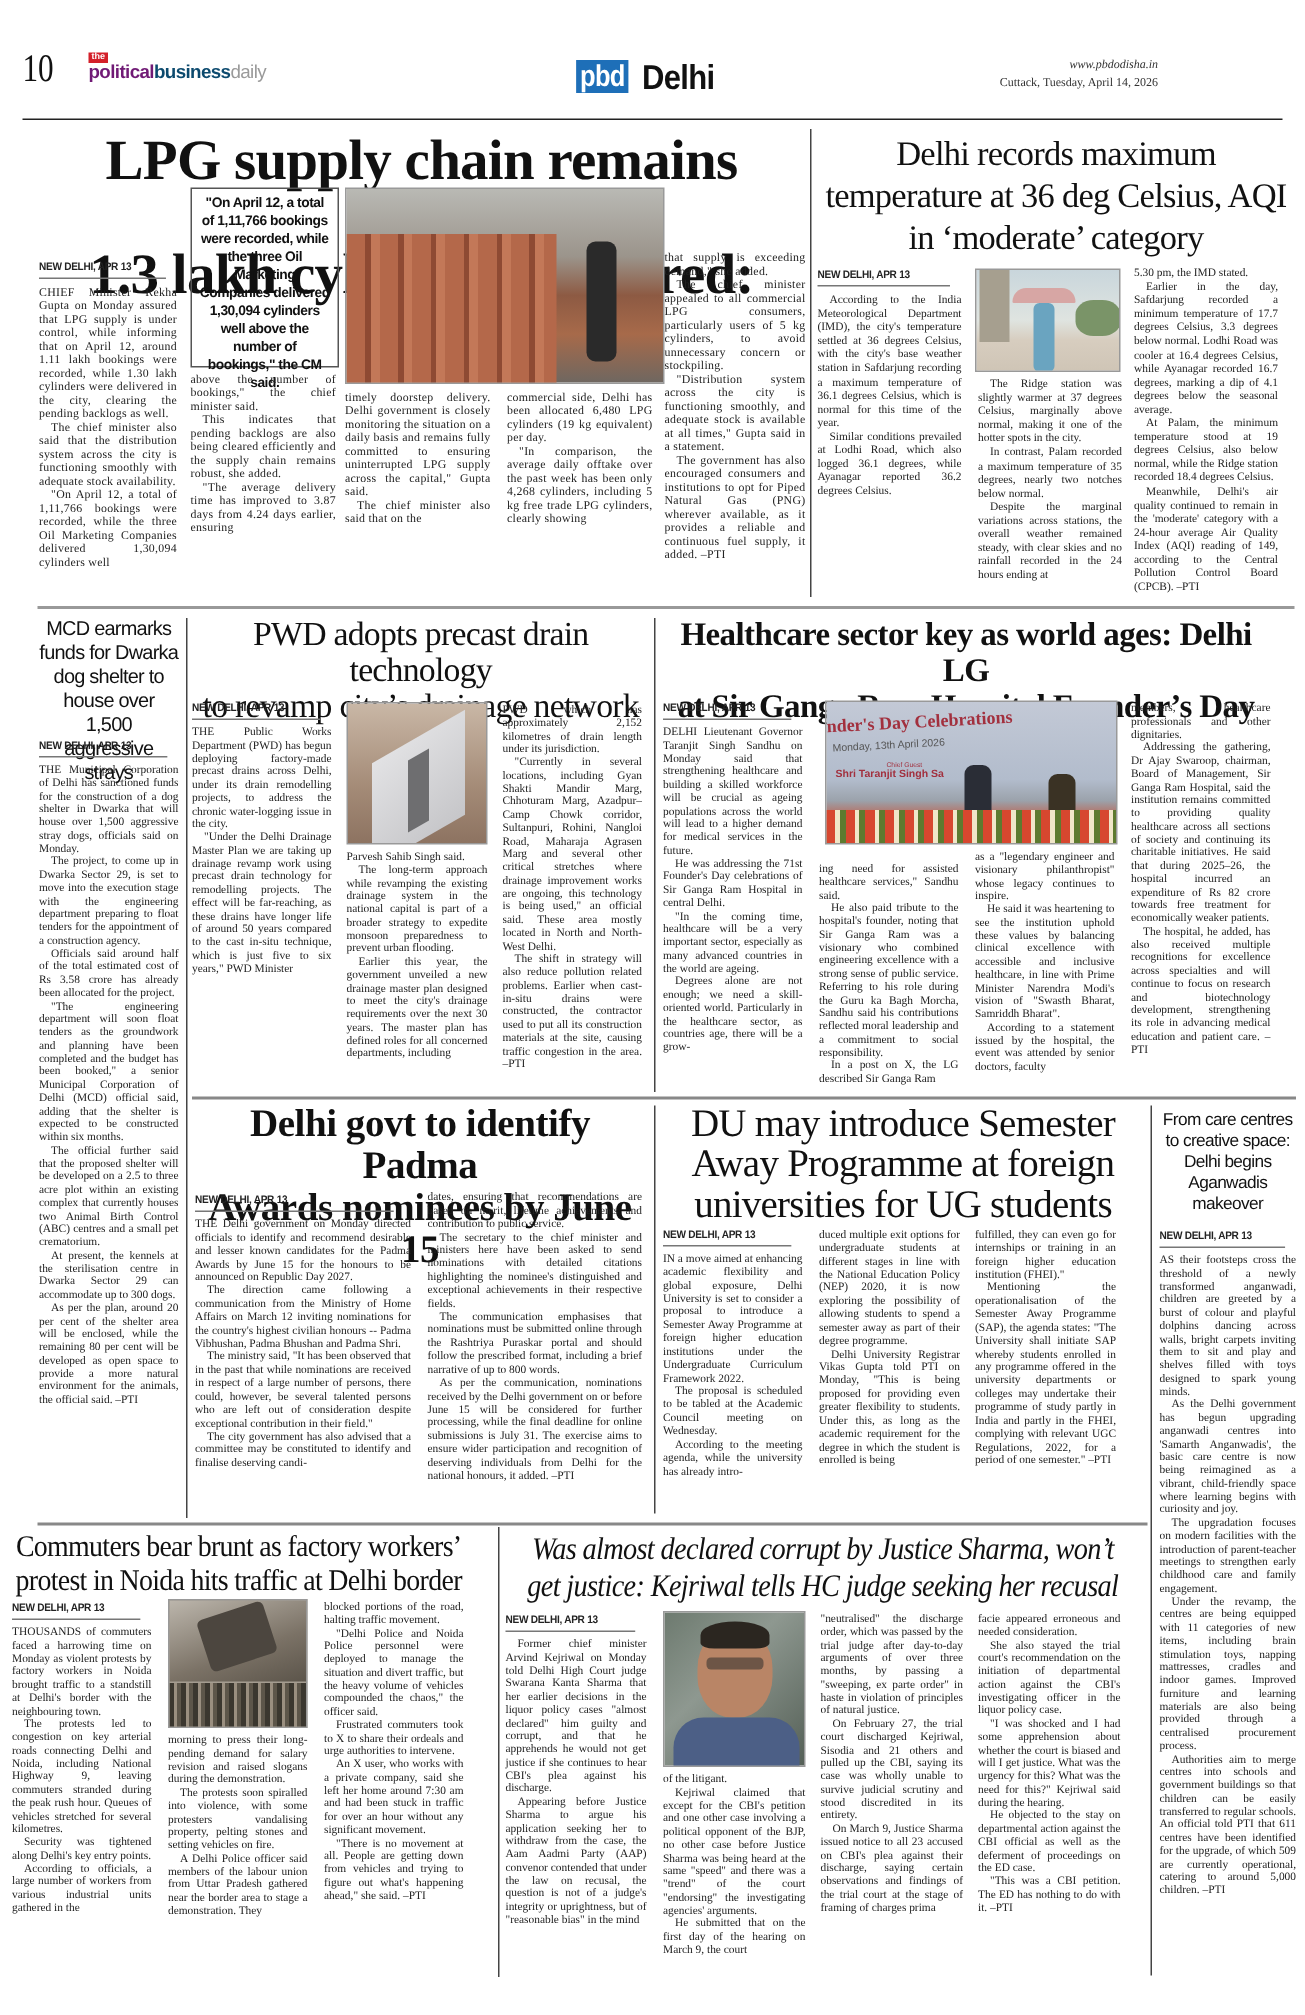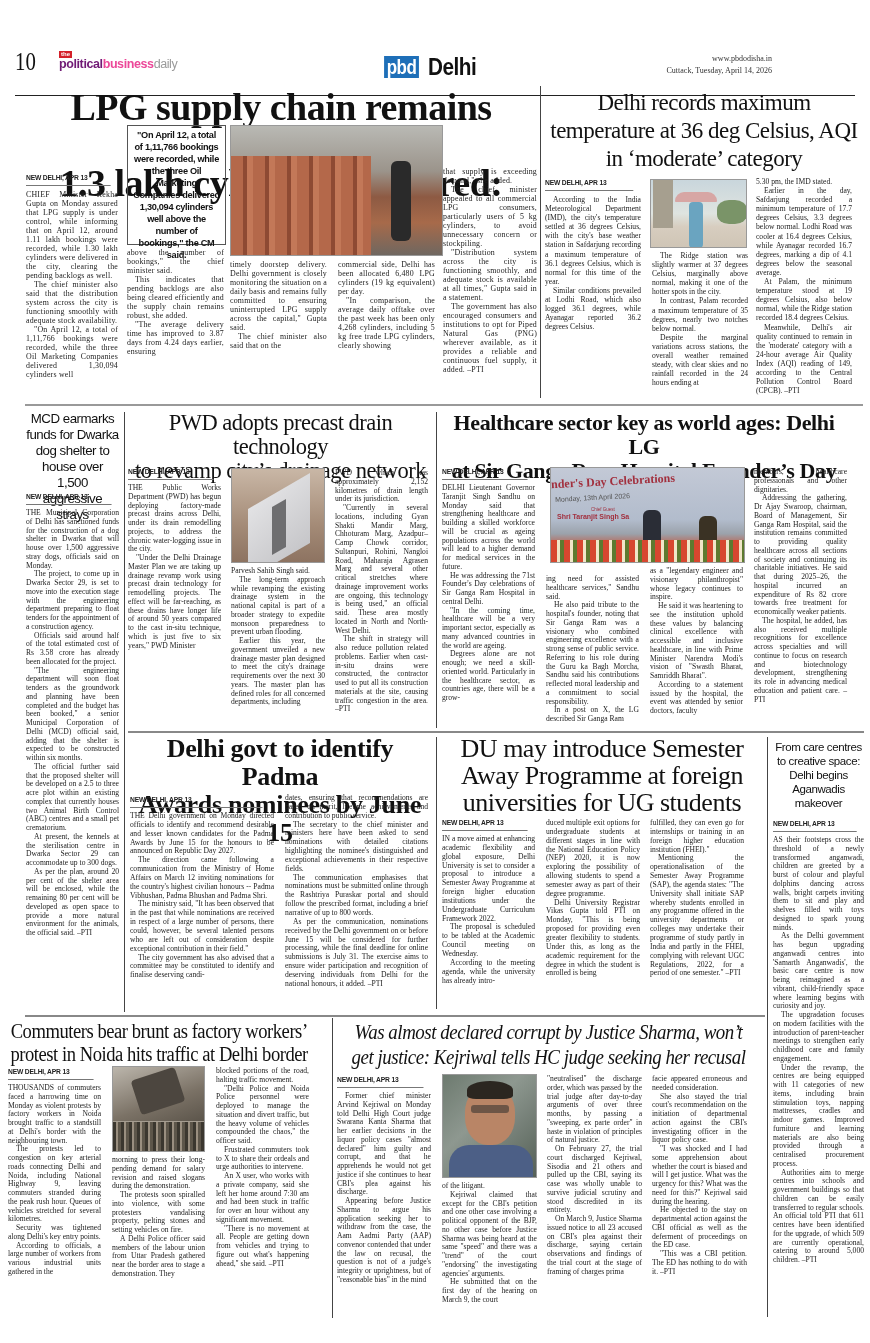--- a/index.html
+++ b/index.html
@@ -13,33 +13,33 @@
 .body-text p.first{text-indent:0}
 .dateline{font-family:"Liberation Sans",sans-serif;font-weight:bold;font-size:7.3px;color:#222;border-bottom:1px solid #777;padding-bottom:3px;margin-bottom:4px;letter-spacing:-0.2px;transform:scaleX(0.92);transform-origin:left}
 .hl{font-family:"Liberation Serif",serif;color:#111;text-align:center;letter-spacing:-0.5px}
 .hr{position:absolute;background:#888;height:1.5px}
 .vr{position:absolute;background:#444;width:1px}
 .photo{position:absolute;border:1px solid #999;overflow:hidden}
 </style>
 </head>
 <body>
 
-<div class="abs" style="left:0;top:16px;width:786px;height:80px">
+<div class="abs" style="left:0;top:0;width:786px;height:80px">
   <div class="abs serif" style="left:15px;top:33px;font-size:26px;line-height:26px;color:#111;transform:scaleX(0.8);transform-origin:left">10</div>
   <div class="abs" style="left:59px;top:35px;height:24px">
     <span class="abs sans" style="left:0;top:0;background:#d4202a;color:#fff;font-size:6px;font-weight:bold;padding:0 2px;line-height:7px">the</span>
     <span class="abs sans" style="left:0;top:6px;white-space:nowrap;font-size:12.5px;font-weight:bold;letter-spacing:-0.4px;line-height:15px">
-      <span style="color:#701a75">political</span><span style="color:#ec4899">business</span><span style="color:#9a9a9a;font-weight:normal">daily</span>
+      <span style="color:#701a75">political</span><span style="color:#0c4a6e">business</span><span style="color:#9a9a9a;font-weight:normal">daily</span>
     </span>
   </div>
   <div class="abs" style="left:381px;top:40px;height:22px;display:flex;align-items:center;gap:6px">
     <span class="sans" style="background:#1e6fb8;color:#fff;font-weight:bold;font-size:20px;line-height:22px;padding:0 3px;transform:scaleX(0.85);display:inline-block;letter-spacing:-0.5px">pbd</span>
     <span class="sans" style="color:#111;font-weight:bold;font-size:23px;line-height:22px;letter-spacing:-0.5px;transform:scaleX(0.9);display:inline-block;transform-origin:left">Delhi</span>
   </div>
-  <div class="abs serif" style="right:14px;top:38px;font-size:8px;color:#333">www.pbdodisha.in</div>
+  <div class="abs serif" style="right:14px;top:38px;font-size:8px;font-style:italic;color:#333">www.pbdodisha.in</div>
   <div class="abs serif" style="right:14px;top:50px;font-size:8px;color:#333">Cuttack, Tuesday, April 14, 2026</div>
   <div class="abs" style="left:15px;top:79px;width:840px;height:1px;background:#222"></div>
 </div>
 
 <div class="abs" style="left:26px;top:85px;width:510px;height:310px">
   <div class="abs hl" style="left:0;top:3px;width:510px;font-size:38px;line-height:38px;font-weight:bold">
     <div>LPG supply chain remains stable,</div>
     <div>1.3 lakh cylinders delivered: CM</div>
   </div>
   <div class="abs" style="left:0;top:88px;width:92px">

